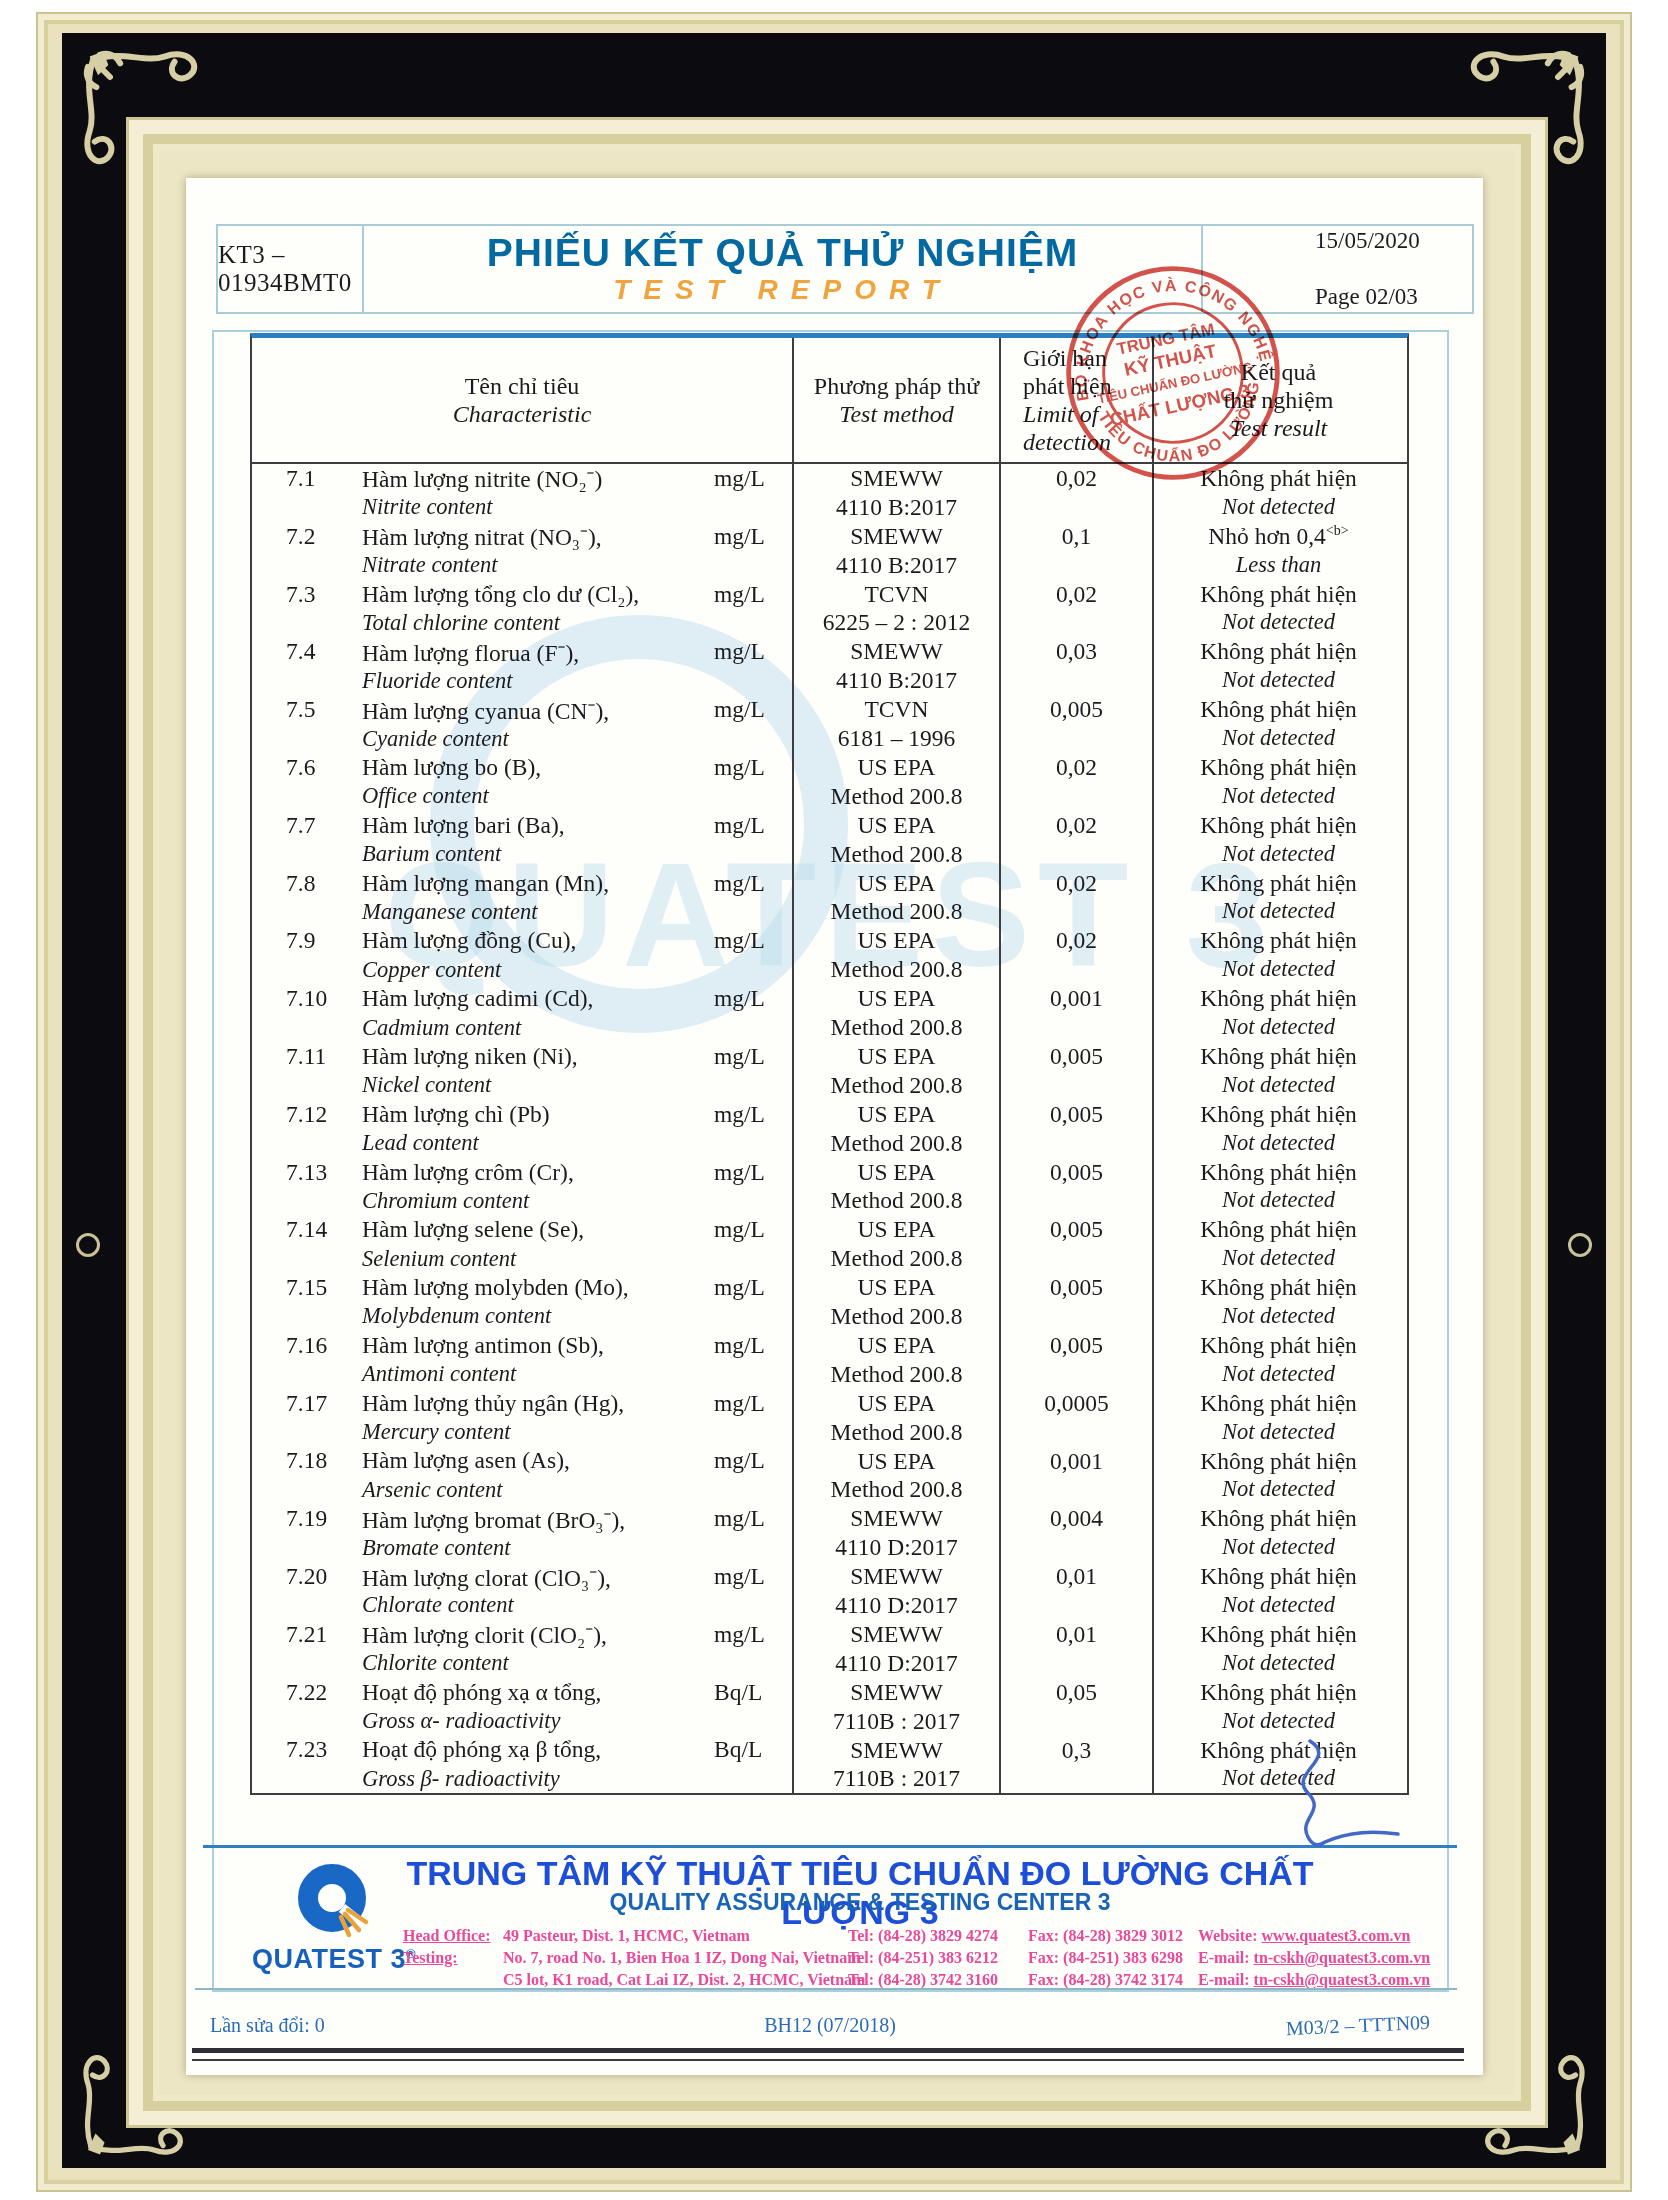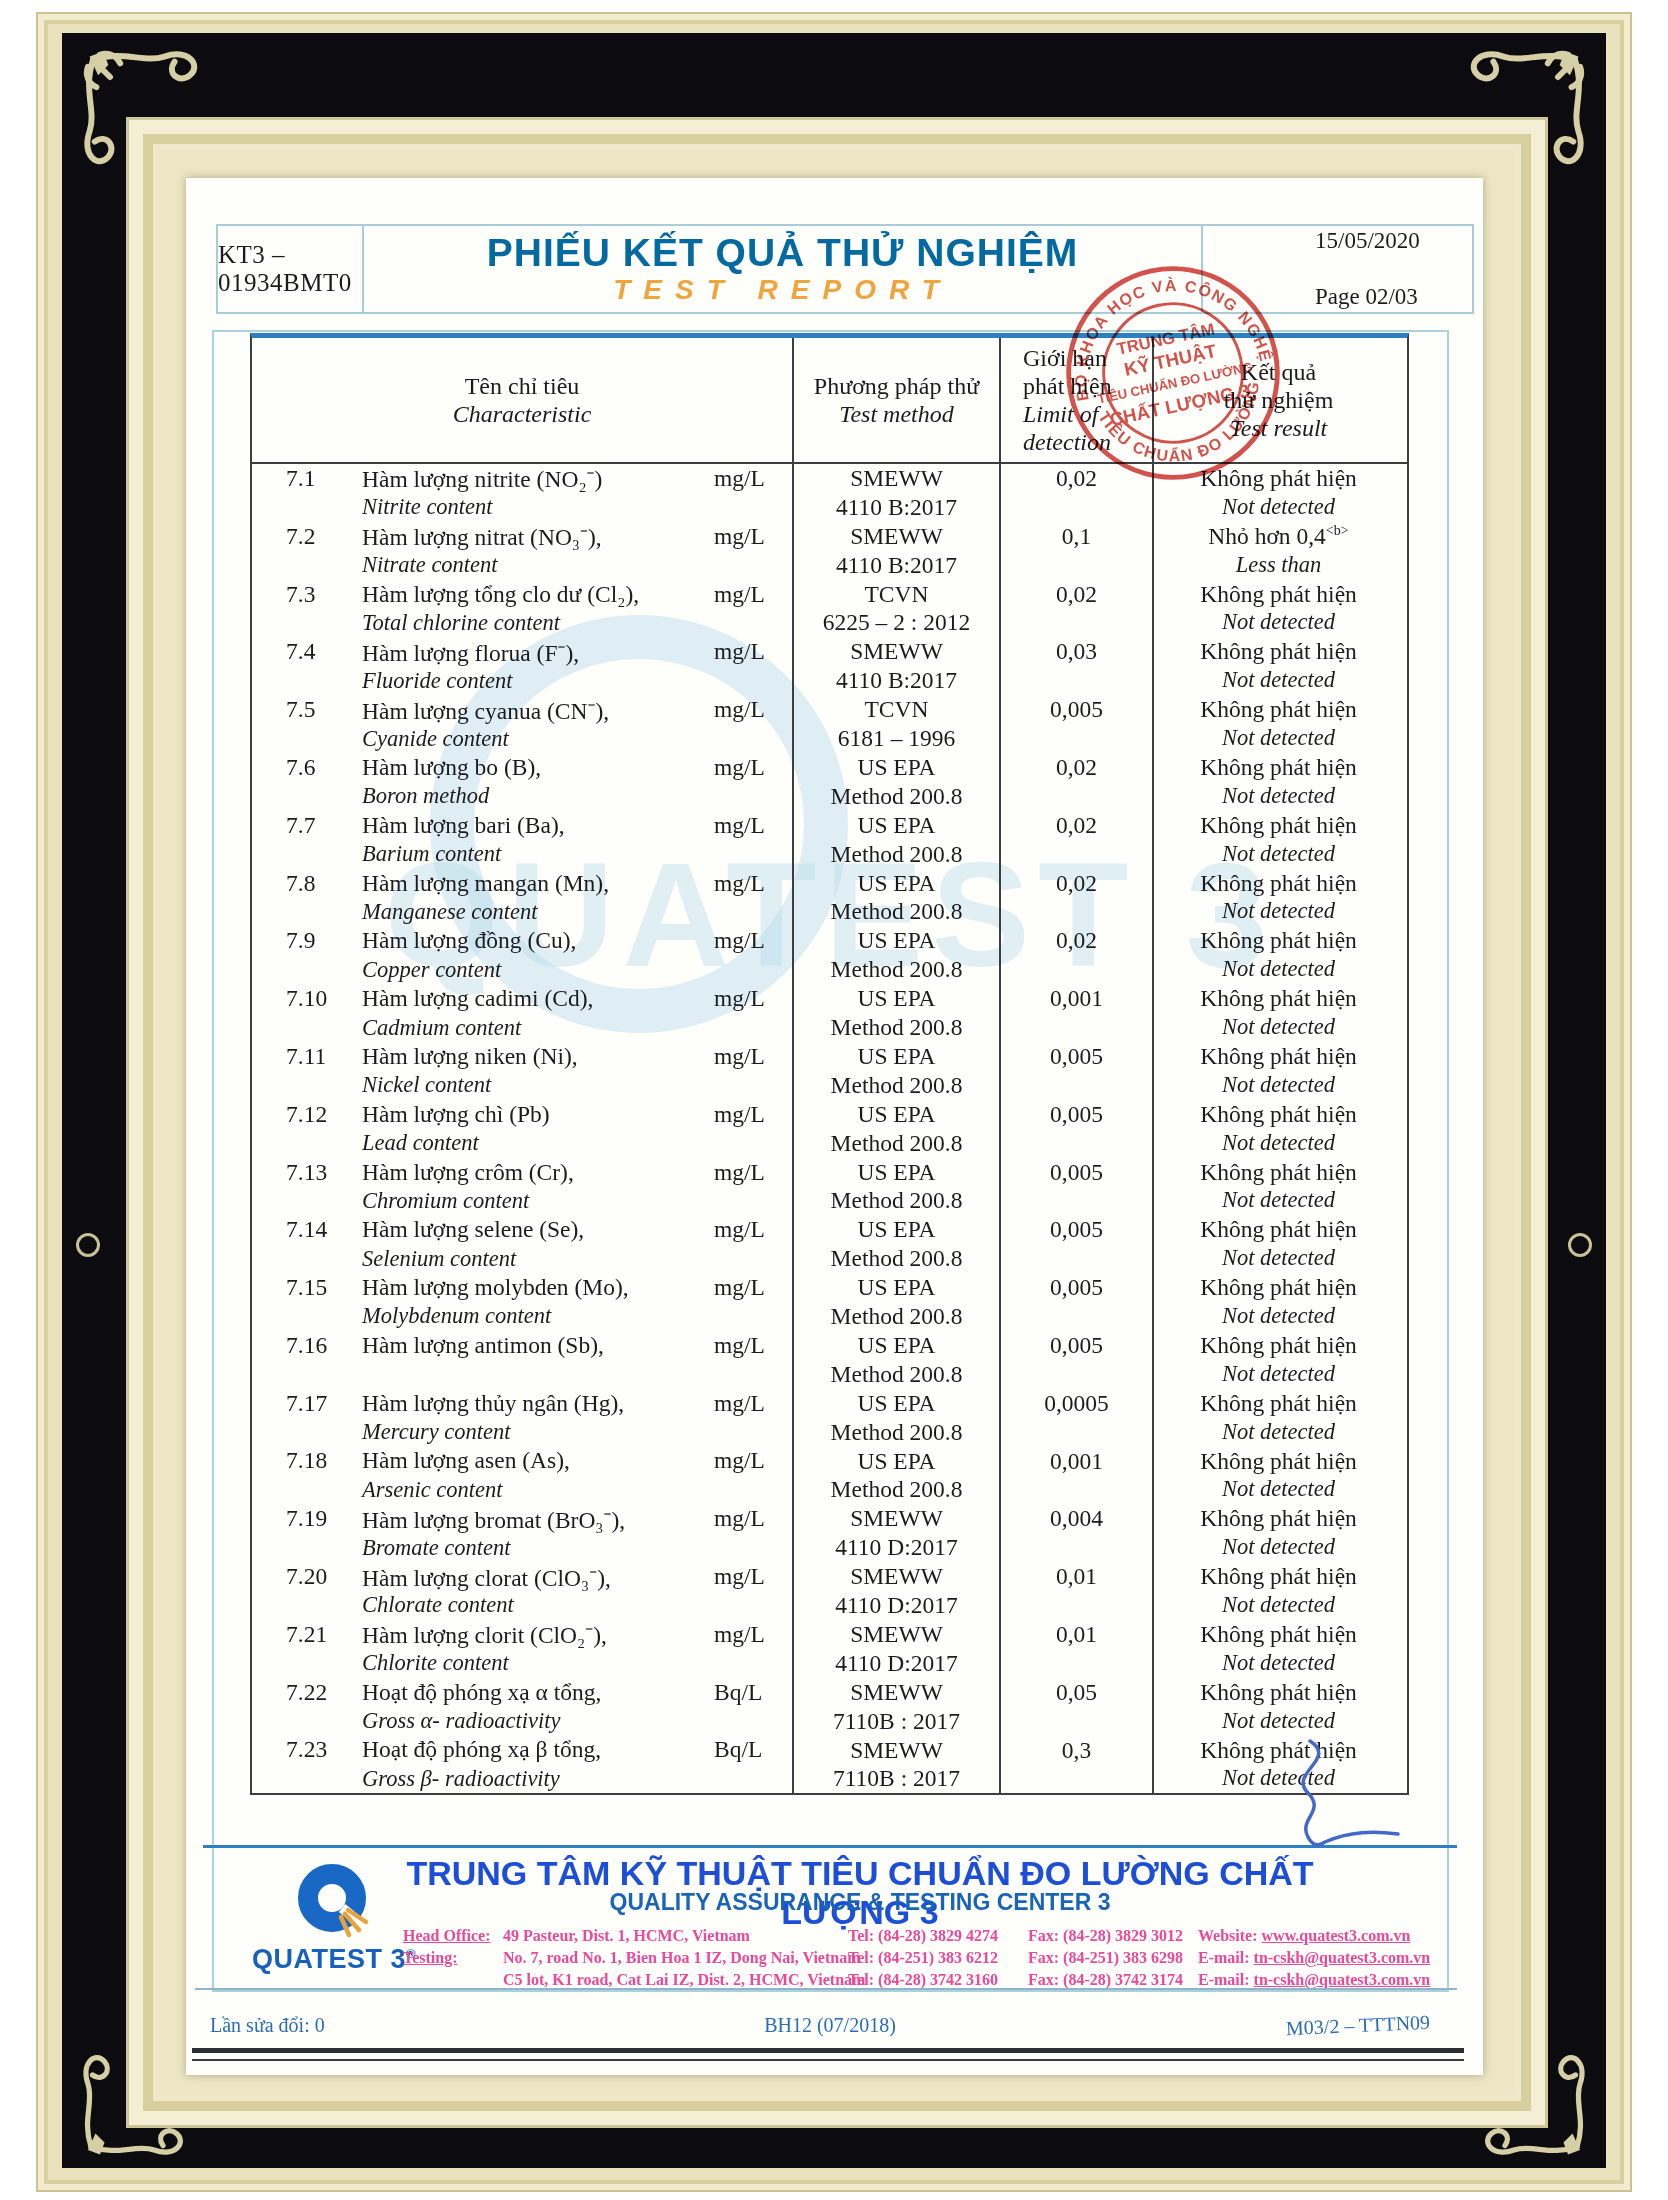--- a/index.html
+++ b/index.html
@@ -280,21 +280,21 @@
     </div>
   </div>
 
   <div class="trow">
     <div class="cell c1">
       <div class="l1">
         <span class="num">7.6</span>
         <span class="nm">Hàm lượng bo (B),</span>
         <span class="un">mg/L</span>
       </div>
-      <div class="l2">Boron method</div>
+      <div class="l2">Office content</div>
     </div>
     <div class="cell cb">
       <div class="cl">US EPA</div>
       <div class="cl">Method 200.8</div>
     </div>
     <div class="cell cb">
       <div class="cl">0,02</div>
     </div>
     <div class="cell cb">
       <div class="cl"><span>Không phát hiện</span></div>
@@ -500,20 +500,21 @@
     </div>
   </div>
 
   <div class="trow">
     <div class="cell c1">
       <div class="l1">
         <span class="num">7.16</span>
         <span class="nm">Hàm lượng antimon (Sb),</span>
         <span class="un">mg/L</span>
       </div>
+      <div class="l2">Antimoni content</div>
     </div>
     <div class="cell cb">
       <div class="cl">US EPA</div>
       <div class="cl">Method 200.8</div>
     </div>
     <div class="cell cb">
       <div class="cl">0,005</div>
     </div>
     <div class="cell cb">
       <div class="cl"><span>Không phát hiện</span></div>

